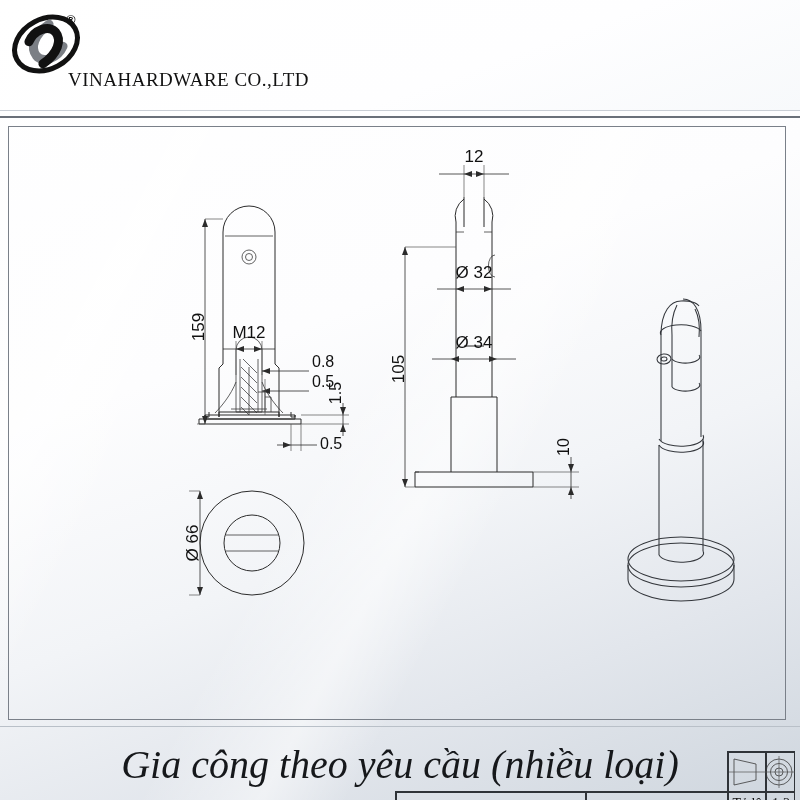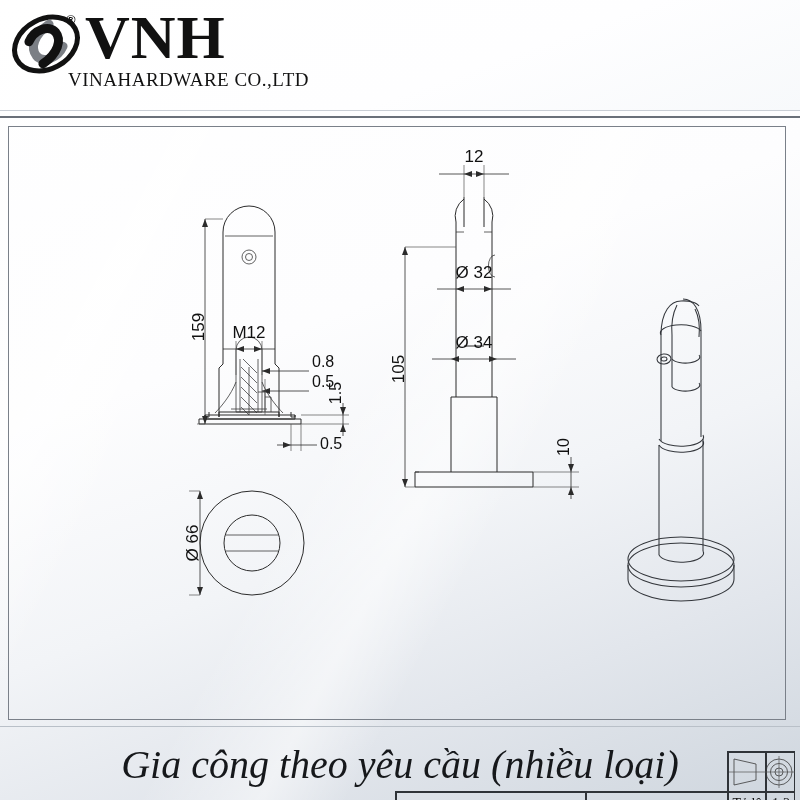--- a/index.html
+++ b/index.html
@@ -92,21 +92,20 @@
         <g transform="rotate(-28 36 36)">
           <ellipse cx="36" cy="36" rx="33" ry="25" fill="none" stroke="#111" stroke-width="5"></ellipse>
           <path d="M48 20 C30 22, 20 32, 22 42 C24 52, 40 54, 50 46" fill="none" stroke="#7b7f85" stroke-width="9" stroke-linecap="round"></path>
           <path d="M24 52 C42 50, 52 40, 50 30 C48 20, 32 18, 22 26" fill="none" stroke="#111" stroke-width="9" stroke-linecap="round"></path>
         </g>
       </svg>
     </div>
 
     <div class="logo-reg">®</div>
 
-    <div class="brand">VNH</div>
 
     <div class="brand-sub">VINAHARDWARE CO.,LTD</div>
 
     <div class="rule1"></div>
     <div class="rule2"></div>
   </div>
 
   <div id="frame">
     <div id="frame-inner">
 

